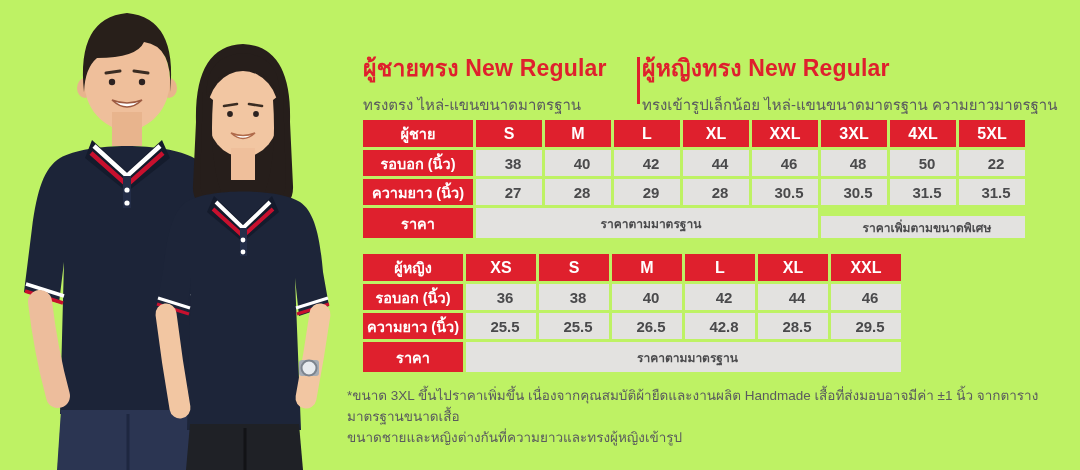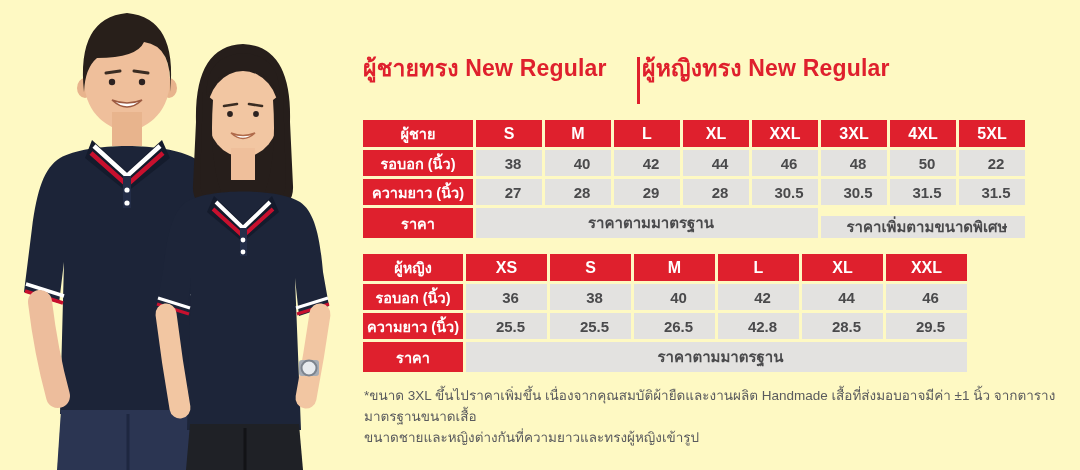--- a/index.html
+++ b/index.html
@@ -1,43 +1,43 @@
 <!DOCTYPE html>
 <html><head>
 <meta charset="utf-8">
 <style>
   html,body{margin:0;padding:0;background:#f4f4f4;}
   .stage{
-    position:relative;width:1080px;height:470px;background:#fef9c3;
+    position:relative;width:1080px;height:470px;background:#bef264;
     overflow:hidden;font-family:"Liberation Sans", sans-serif;
   }
   .photo{position:absolute;left:0;top:0;width:460px;height:470px;}
 
   .fit-header{position:absolute;white-space:nowrap;}
   .fit-header.first{left:363px;top:50px;}
   .fit-header.second{left:642px;top:50px;}
   .fit-title{font-size:23px;font-weight:bold;color:#DF202D;letter-spacing:0.2px;}
   .fit-subtitle{font-size:15px;color:#5A5B5E;margin-top:7px;}
   .header-divider{position:absolute;left:637px;top:57px;width:3px;height:47px;background:#DF202D;}
 
   .size-table{
     position:absolute;display:grid;
     grid-template-rows:27px 26px 26px 30px;
     column-gap:3px;row-gap:3px;
   }
   .size-table.men{left:363px;top:120px;width:662px;}
-  .size-table.women{left:363px;top:254px;width:604px;}
+  .size-table.women{left:363px;top:254px;width:538px;}
   .cell{display:flex;align-items:center;justify-content:center;}
   .cell.red{background:#DF202D;color:#ffffff;font-weight:bold;font-size:14.5px;}
   .cell.size{font-size:16px;}
   .cell.gray{background:#E3E2E0;color:#4A4A4C;font-weight:bold;font-size:15px;padding-left:8px;}
-  .cell.price{font-weight:600;font-size:15px;color:#4A4A4C;font-family:Liberation Mono, monospace;}
+  .cell.price{font-weight:600;font-size:12px;color:#4A4A4C;font-family:Liberation Mono, monospace;}
 
   .footnote{
-    position:absolute;left:364px;top:386px;width:712px;
+    position:absolute;left:347px;top:386px;width:712px;
     font-size:13.5px;color:#5A5B5E;line-height:1.55;
   }
 </style>
 </head>
 <body>
 
 <div class="stage">
 
   <svg class="photo" viewBox="0 0 460 470" xmlns="http://www.w3.org/2000/svg">
 
@@ -109,24 +109,26 @@
         <circle cx="309" cy="368" r="7.5" fill="#E8EBEF" stroke="#7D848E" stroke-width="2"></circle>
       </g>
 
       <path d="M 190,424 L 299,424 L 303,470 L 186,470 Z" fill="#1F2126"></path>
       <path d="M 245,428 L 245,470" stroke="#121316" stroke-width="3"></path>
     </g>
   </svg>
 
   <div class="fit-header first">
     <div class="fit-title">ผู้ชายทรง New Regular</div>
+    <div class="fit-subtitle">ทรงตรง ไหล่-แขนขนาดมาตรฐาน</div>
   </div>
   <div class="header-divider"></div>
   <div class="fit-header second">
     <div class="fit-title">ผู้หญิงทรง New Regular</div>
+    <div class="fit-subtitle">ทรงเข้ารูปเล็กน้อย ไหล่-แขนขนาดมาตรฐาน ความยาวมาตรฐาน</div>
   </div>
 
   <div class="size-table men" style="grid-template-columns: 110px repeat(8, 1fr);">
       <div class="cell red">ผู้ชาย</div>
       <div class="cell red size">S</div>
       <div class="cell red size">M</div>
       <div class="cell red size">L</div>
       <div class="cell red size">XL</div>
       <div class="cell red size">XXL</div>
       <div class="cell red size">3XL</div>

